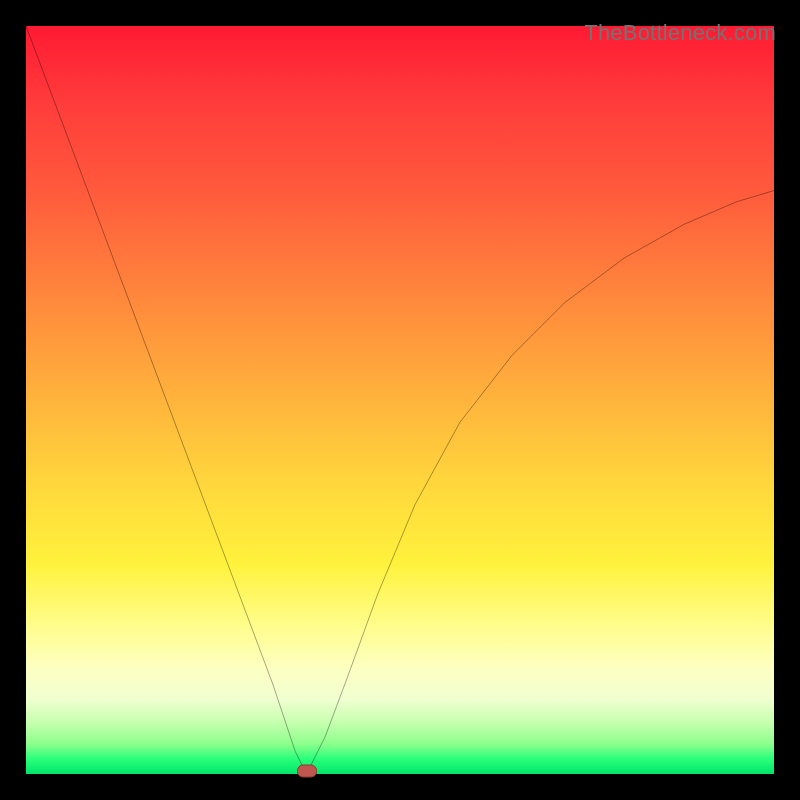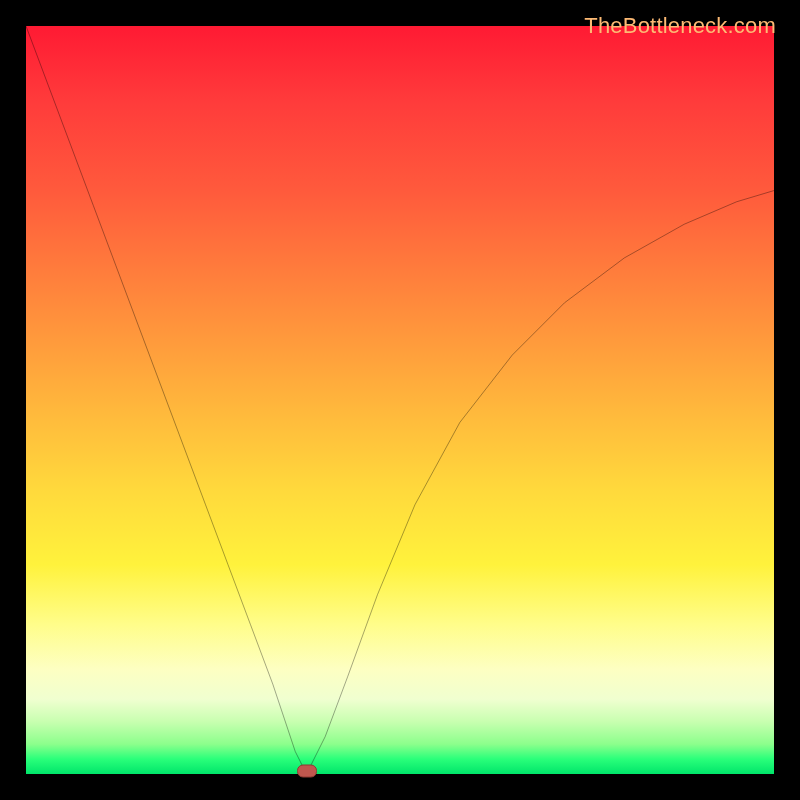--- a/index.html
+++ b/index.html
@@ -55,23 +55,23 @@
     position: absolute;
     width: 18px;
     height: 11px;
     border-radius: 6px;
     background: #c0574e;
     transform: translate(-50%, -50%);
     border: 1px solid #8f3a33;
   }
   .watermark {
     position: absolute;
-    top: 13px;
+    top: 20px;
     right: 24px;
-    color: #fdba74;
+    color: #737373;
     font-size: 22px;
     font-weight: 500;
     letter-spacing: 0.2px;
   }
 </style>
 </head>
 <body>
 
 <div class="frame">
   <div class="plot-area">

